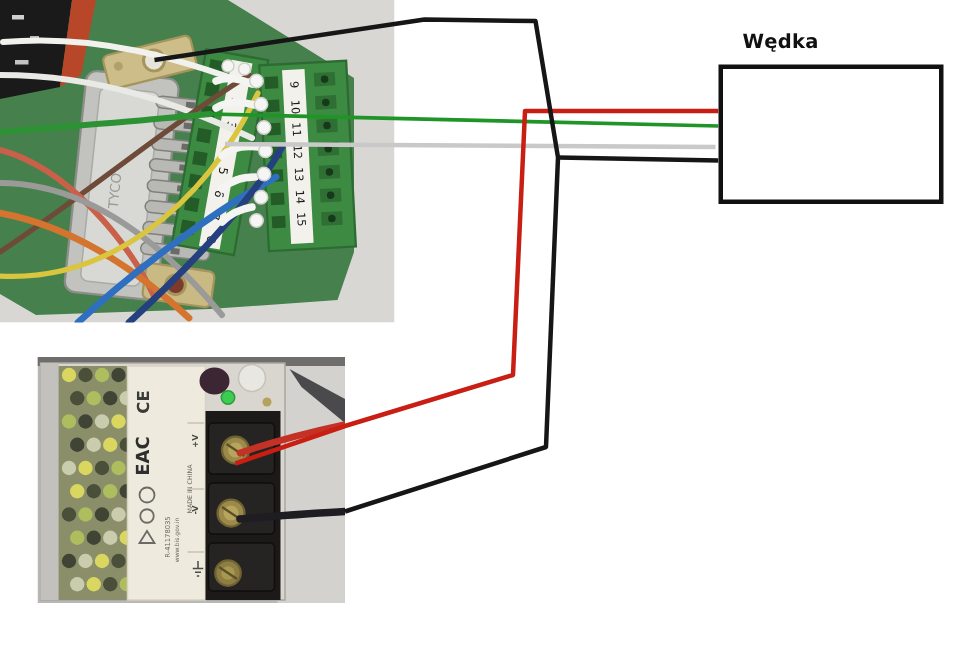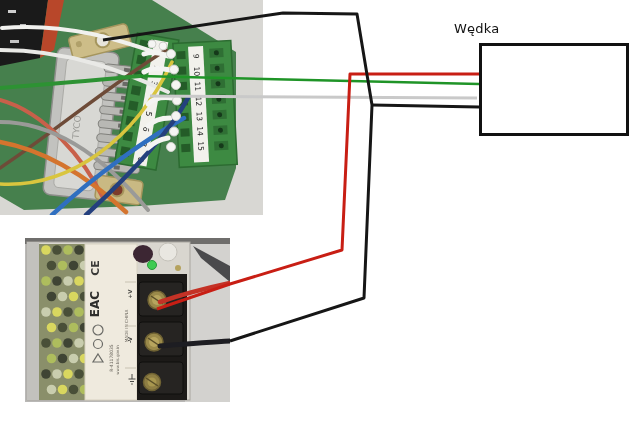--- a/index.html
+++ b/index.html
@@ -9,21 +9,21 @@
   }
   .photo{position:absolute;}
   #connector-photo{left:0;top:0;width:263px;height:215px;}
   #psu-photo{left:25px;top:238px;width:205px;height:164px;}
   #lines-overlay{position:absolute;left:0;top:0;width:640px;height:448px;pointer-events:none;}
   #device-box{
     position:absolute;left:479px;top:43px;width:150px;height:93px;
     background:#ffffff;border:3px solid #111;box-sizing:border-box;
   }
   #device-box-label{
-    position:absolute;left:454px;top:21px;font-size:13px;font-weight:normal;color:#111;
+    position:absolute;left:495px;top:21px;font-size:13px;font-weight:bold;color:#111;
     letter-spacing:0.2px;
   }
   svg text{font-family:"DejaVu Sans",sans-serif;}
 </style>
 </head>
 <body>
 
 <div id="canvas">
 
   <svg id="connector-photo" class="photo" viewBox="0 0 263 215" width="263" height="215">

